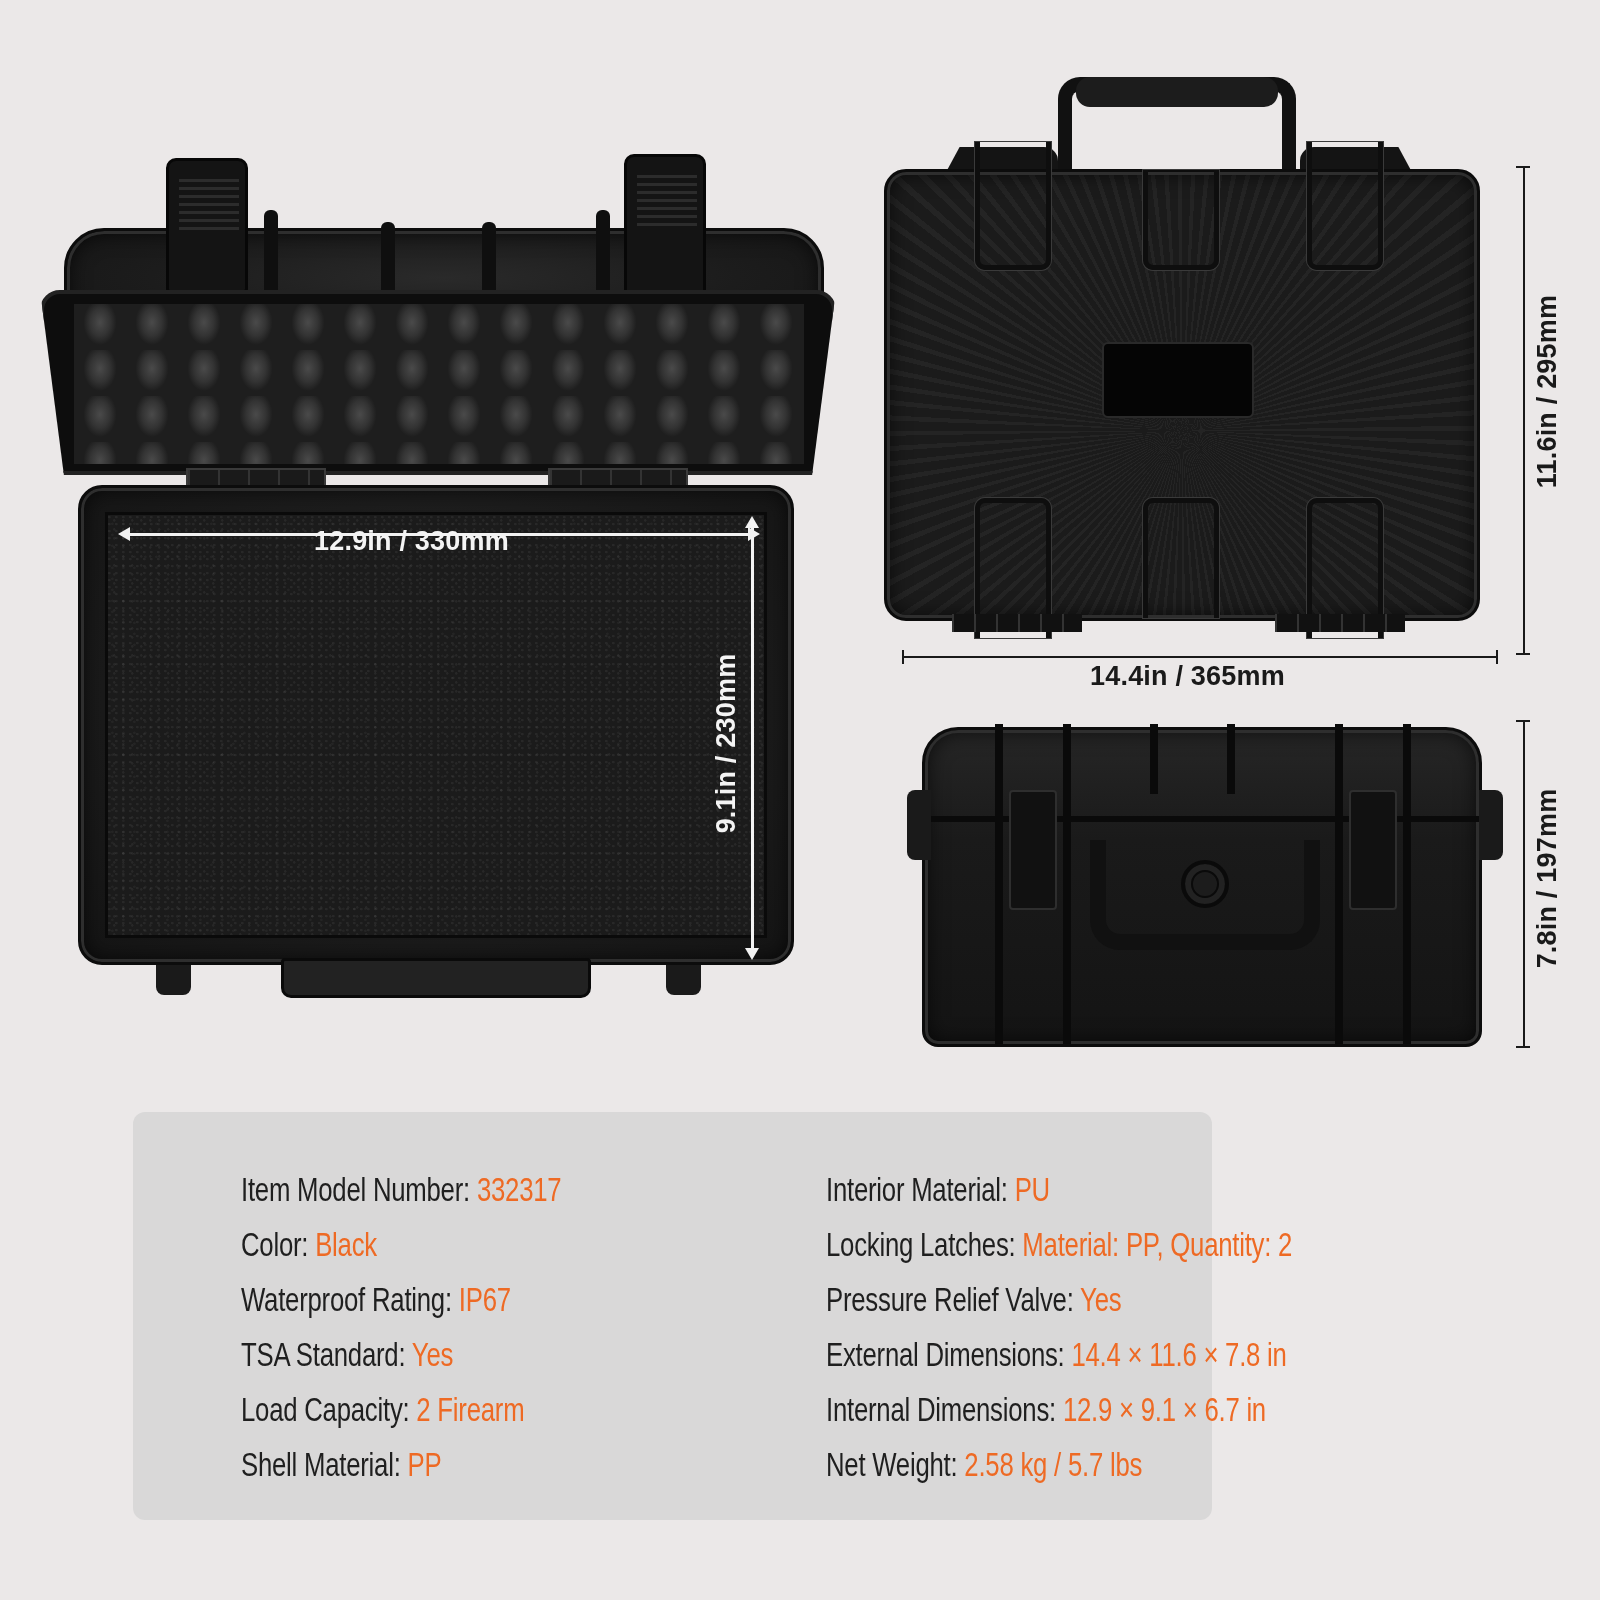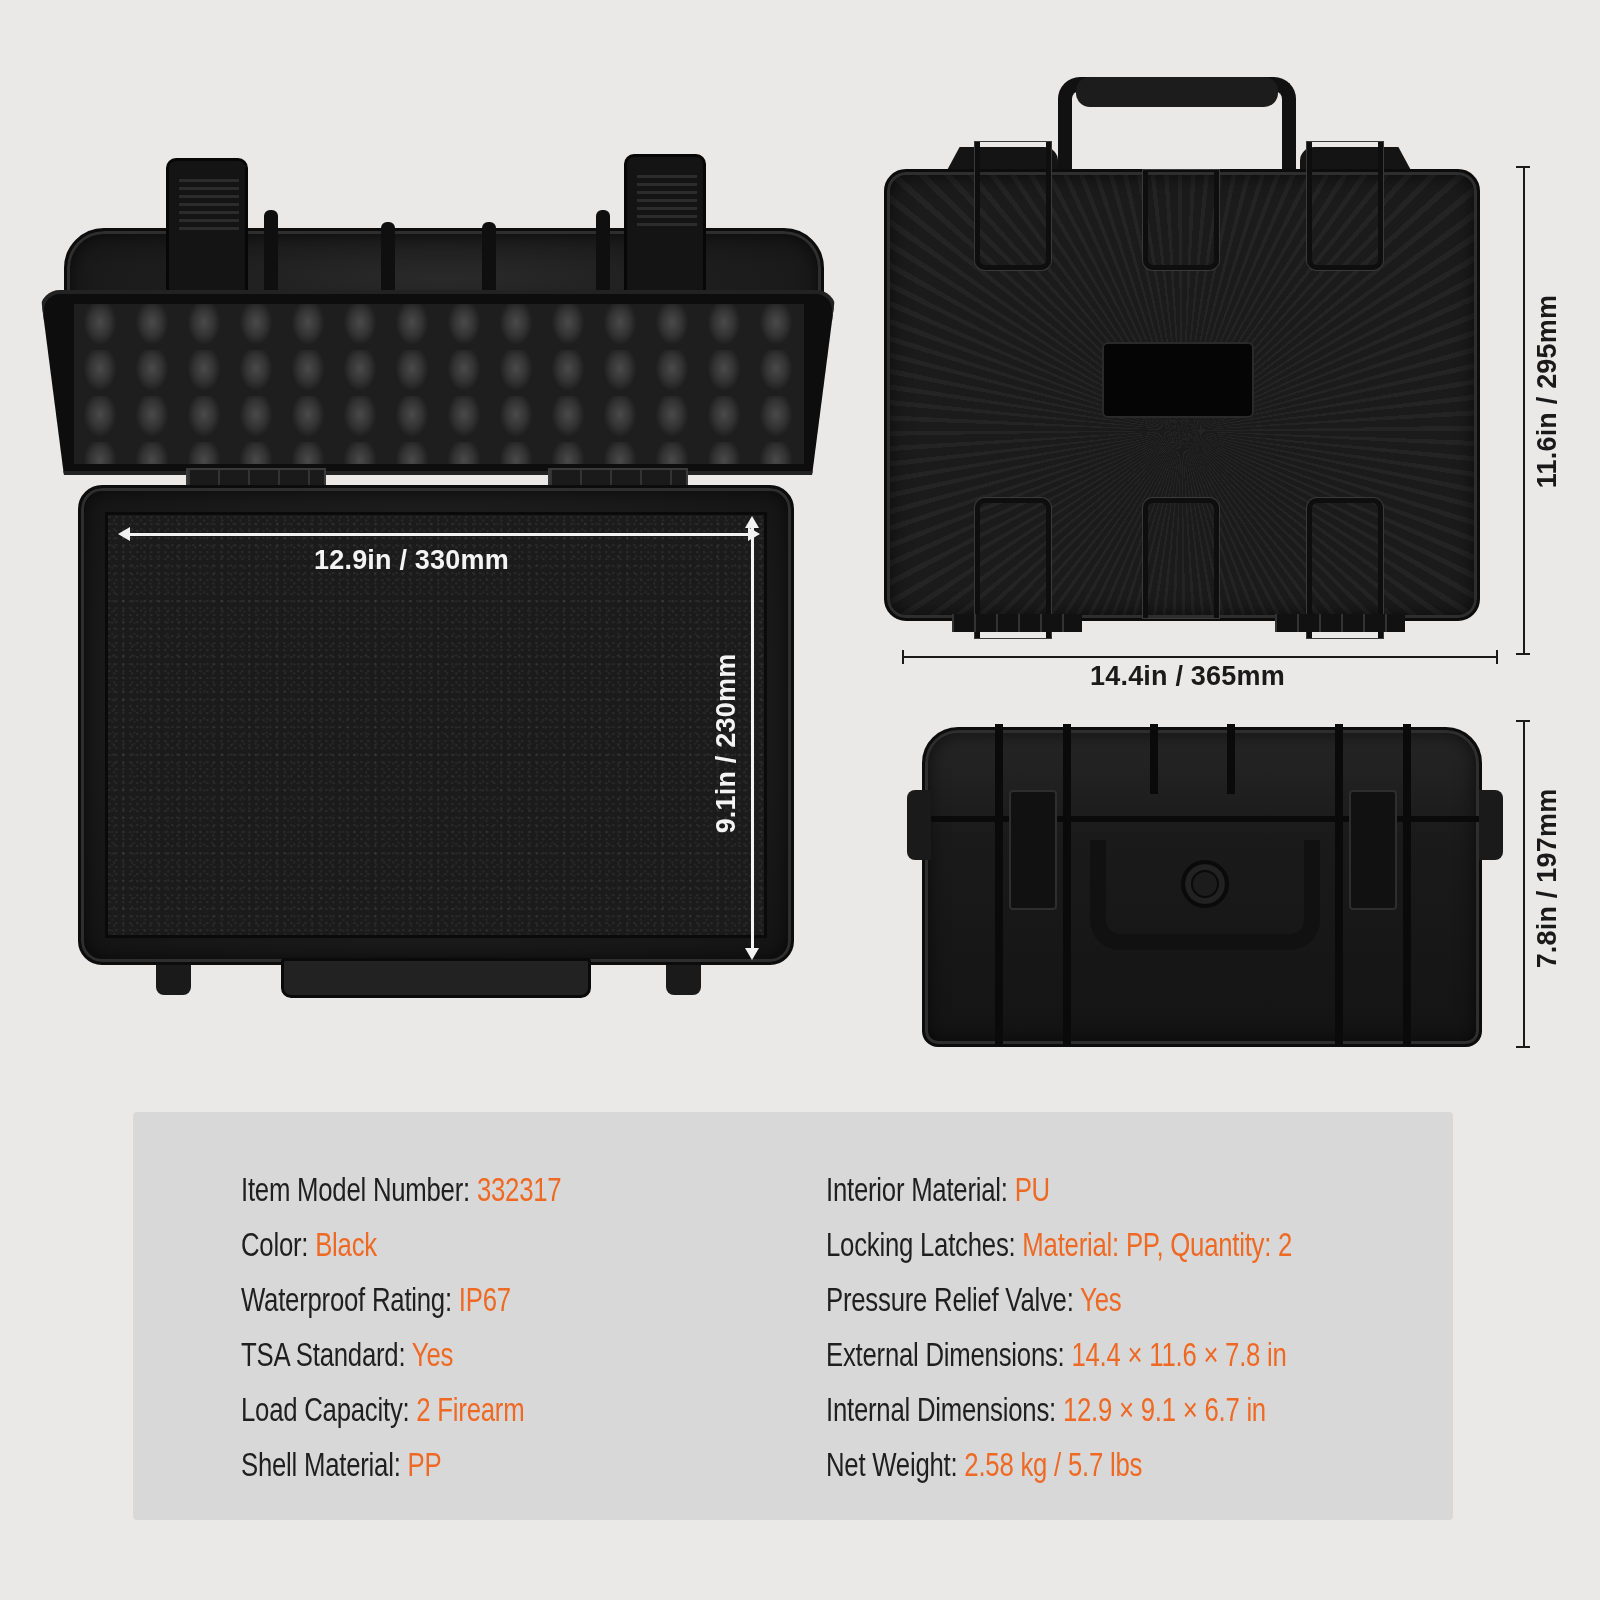--- a/index.html
+++ b/index.html
@@ -49,23 +49,23 @@
     white-space: nowrap;
     letter-spacing: 0.2px;
   }
   .dim-label.white { color: #f4f4f4; }
   .rot-up { transform: rotate(-90deg); transform-origin: center center; }
 
   
   .spec-panel {
     position: absolute;
     left: 133px; top: 1112px;
-    width: 1320px; height: 408px;
+    width: 1079px; height: 408px;
     background: #d9d8d8;
-    border-radius: 4px;
+    border-radius: 12px;
   }
   .spec-col { position: absolute; top: 50px; }
   .spec-row {
     height: 55px;
     font-family: "Liberation Sans Narrow", "Liberation Sans", sans-serif;
     font-size: 33px;
     line-height: 55px;
     white-space: nowrap;
     transform: scaleX(0.78);
     transform-origin: left center;
@@ -105,21 +105,21 @@
     <div class="abs foam-flat" style="left:24px; top:24px; width:662px; height:426px; border:3px solid #0a0a0a;"></div>
   </div>
 
   <div class="abs" style="left:245px; top:808px; width:310px; height:40px; background:#222; border:3px solid #0a0a0a; border-radius:4px 4px 10px 10px;"></div>
   <div class="abs" style="left:120px; top:815px; width:35px; height:30px; background:#1a1a1a; border-radius:0 0 8px 8px;"></div>
   <div class="abs" style="left:630px; top:815px; width:35px; height:30px; background:#1a1a1a; border-radius:0 0 8px 8px;"></div>
 
   <div class="abs" style="left:86px; top:383px; width:630px; height:3px; background:#f2f2f2;"></div>
   <div class="abs" style="left:82px; top:377px; width:0; height:0; border-top:7px solid transparent; border-bottom:7px solid transparent; border-right:12px solid #f2f2f2;"></div>
   <div class="abs" style="left:712px; top:377px; width:0; height:0; border-top:7px solid transparent; border-bottom:7px solid transparent; border-left:12px solid #f2f2f2;"></div>
-  <div class="dim-label white" style="left:278px; top:395px;">12.9in / 330mm</div>
+  <div class="dim-label white" style="left:278px; top:376px;">12.9in / 330mm</div>
 
   <div class="abs" style="left:715px; top:370px; width:3px; height:432px; background:#f2f2f2;"></div>
   <div class="abs" style="left:709px; top:366px; width:0; height:0; border-left:7px solid transparent; border-right:7px solid transparent; border-bottom:12px solid #f2f2f2;"></div>
   <div class="abs" style="left:709px; top:798px; width:0; height:0; border-left:7px solid transparent; border-right:7px solid transparent; border-top:12px solid #f2f2f2;"></div>
   <div class="dim-label white rot-up" style="left:580px; top:578px; width:220px; text-align:center;">9.1in / 230mm</div>
 </div>
 
 <div class="abs" style="left:880px; top:69px; width:620px; height:620px;">
 
   <div class="abs" style="left:178px; top:8px; width:238px; height:120px; border:14px solid #111; border-bottom:none; border-radius:22px 22px 0 0;"></div>

